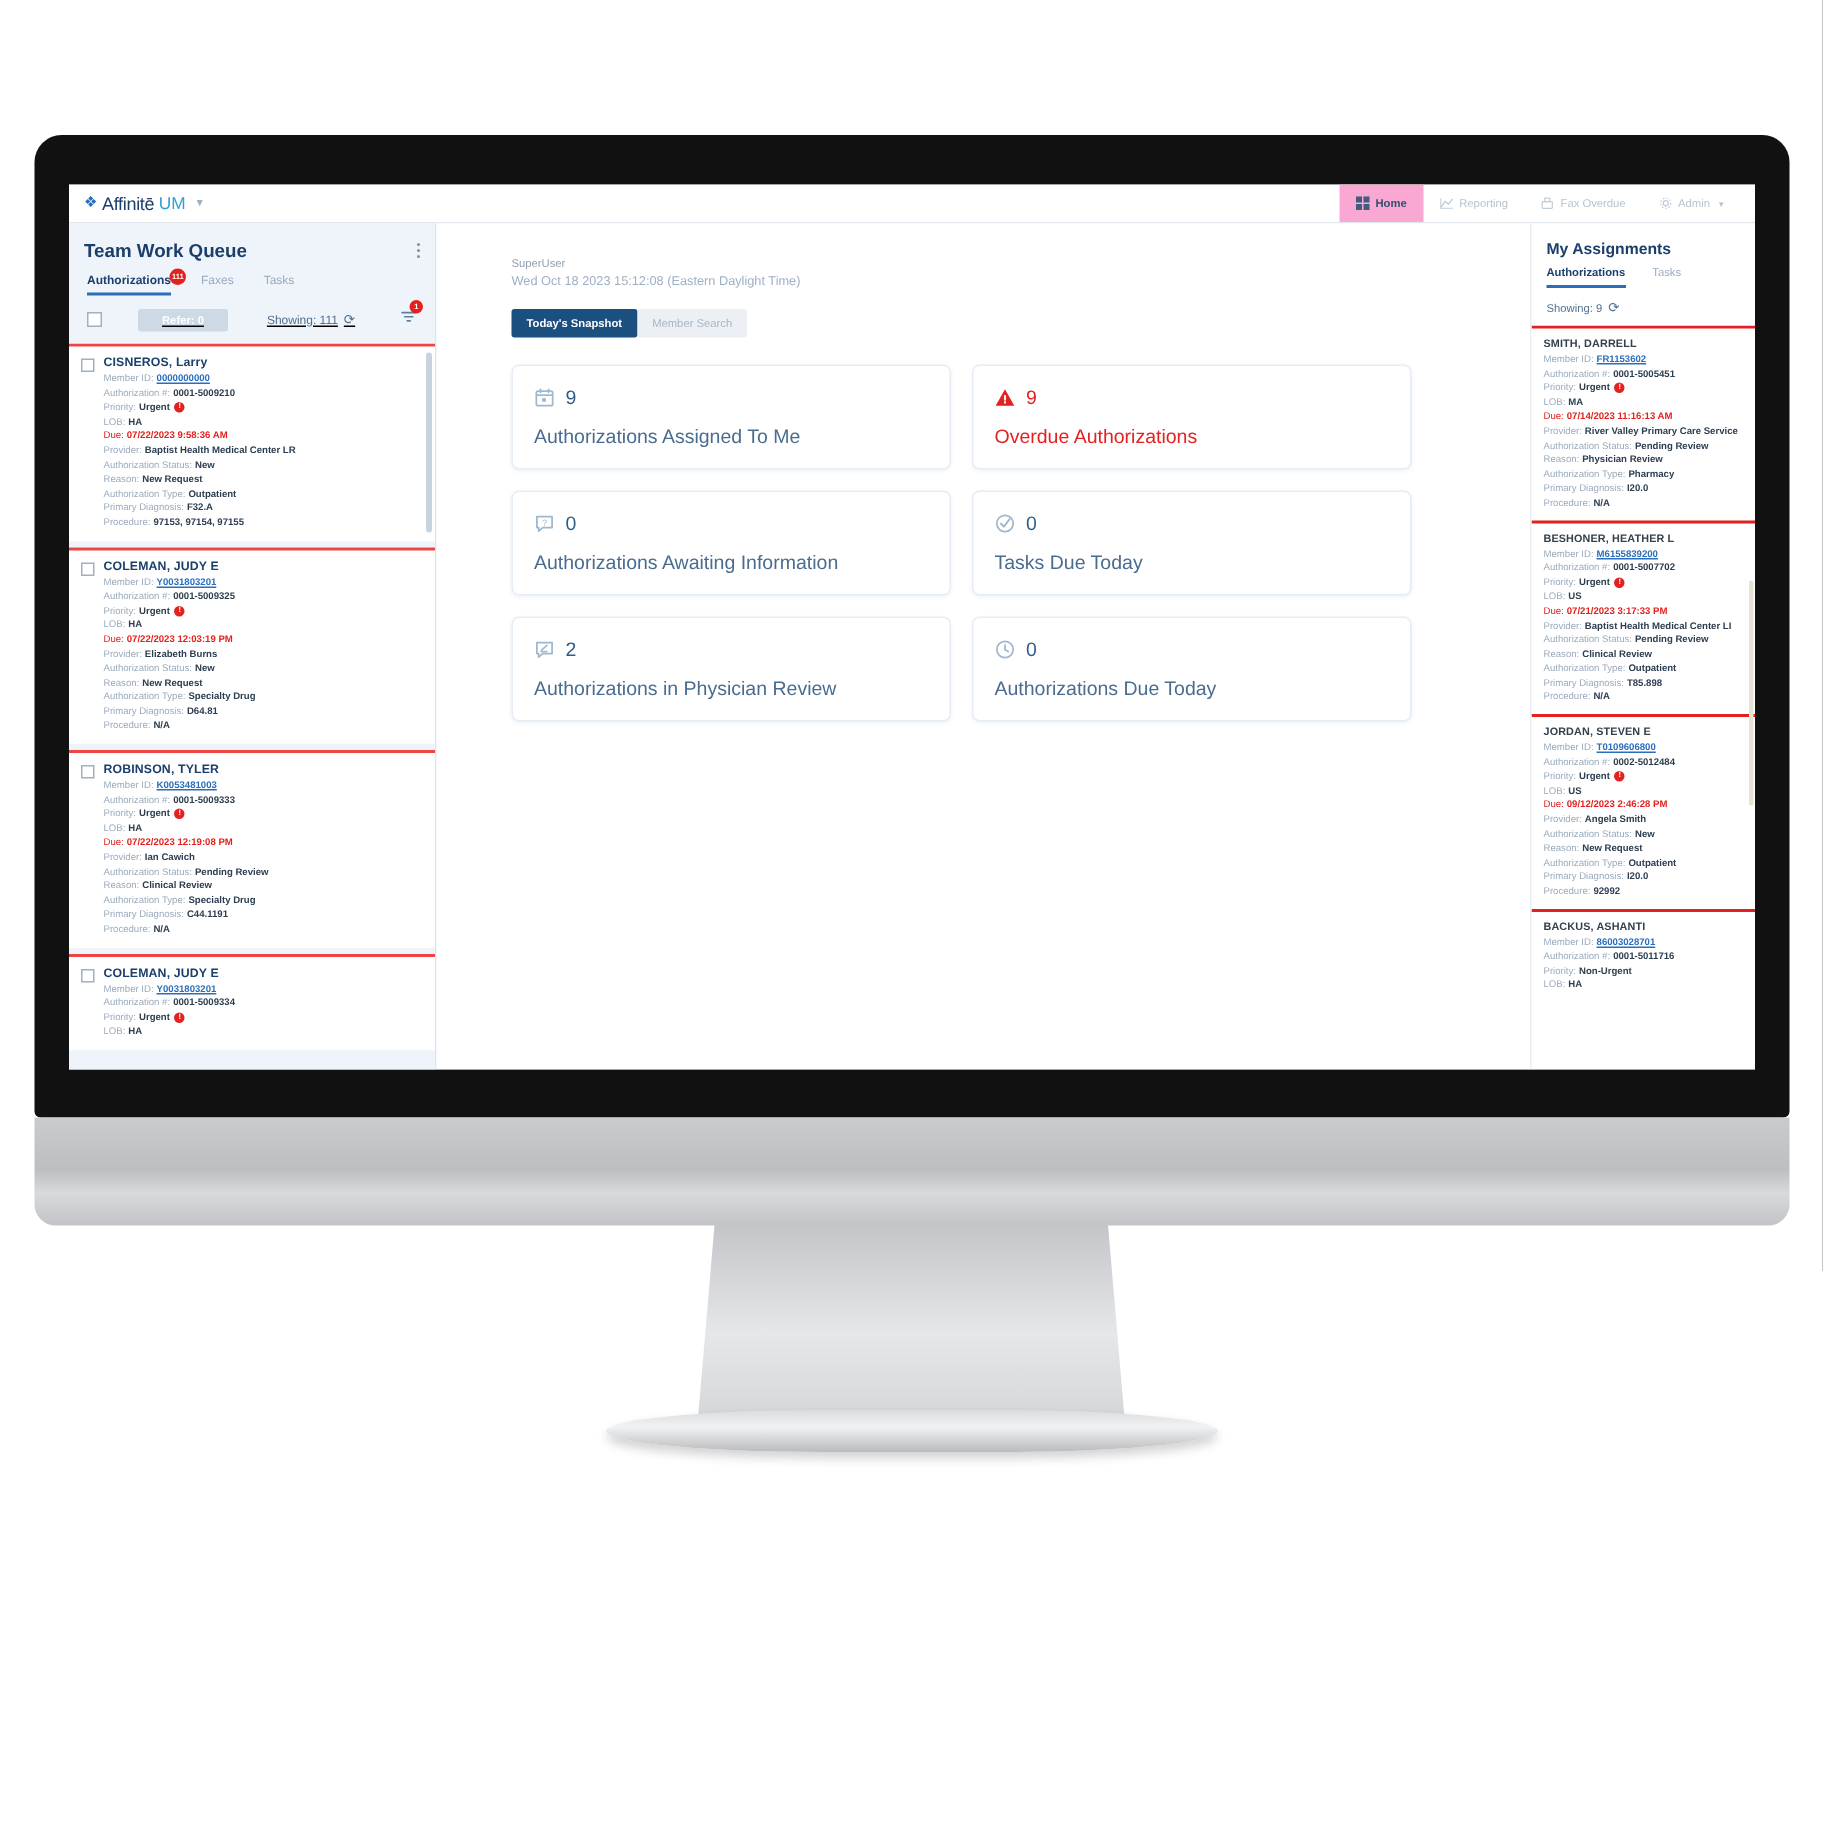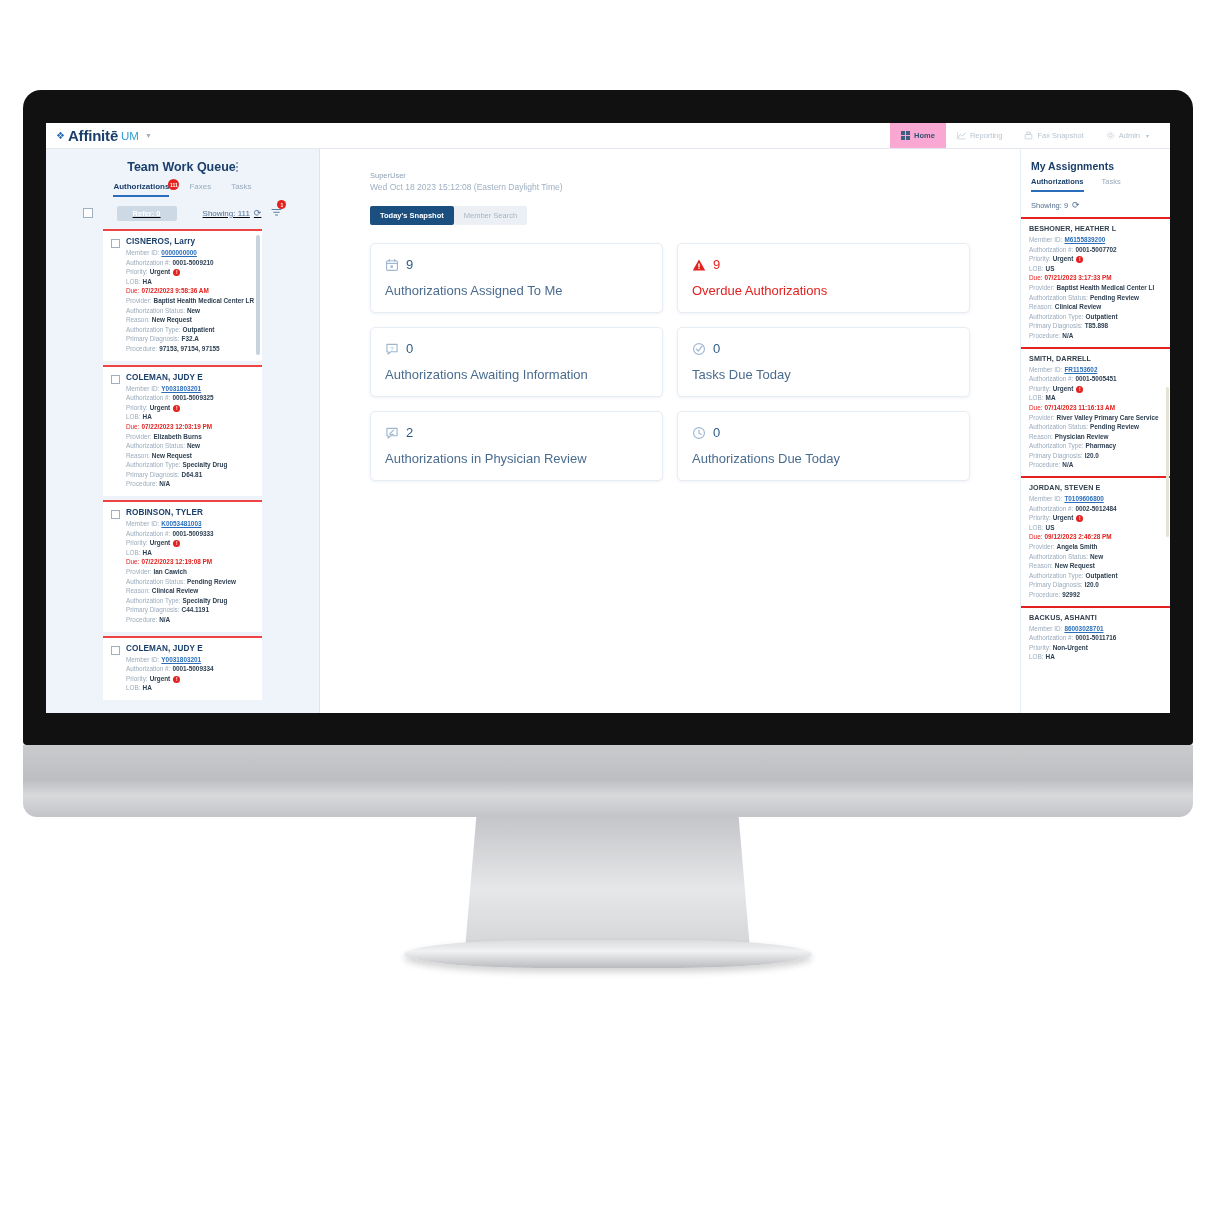--- a/index.html
+++ b/index.html
@@ -52,21 +52,21 @@
   #appbar {
     height: 26px;
     background: #ffffff;
     border-bottom: 1px solid #e3e8ef;
     display: flex; align-items: center;
     padding: 0 10px 0 10px;
   }
   .brand { display: flex; align-items: center; gap: 3px; }
   .brand-mark { color: #2a6ebb; font-size: 10px; line-height: 1; }
   .brand-name {
-    font-size: 15px; font-weight: 700; color: #1b3f6b; letter-spacing: -.2px;
+    font-size: 12px; font-weight: 400; color: #1b3f6b; letter-spacing: -.2px;
   }
   .brand-um { font-size: 11.5px; font-weight: 400; color: #2e9fd4; }
   .brand-caret { font-size: 7px; color: #9fb0c3; margin-left: 3px; }
 
   #nav { margin-left: auto; display: flex; align-items: center; height: 100%; }
   .nav-item {
     display: flex; align-items: center; gap: 4px;
     height: 100%; padding: 0 11px;
     font-size: 7.5px; color: #b7c3d0; white-space: nowrap;
   }
@@ -74,24 +74,24 @@
   .nav-ico { width: 9px; height: 9px; display:inline-block; position:relative; }
   .ico-grid { display:grid; grid-template-columns: 1fr 1fr; grid-template-rows:1fr 1fr; gap:1px; }
   .ico-grid i { background:#3f5d7d; display:block; }
   .nav-caret { font-size: 6px; margin-left: 2px; }
 
   
   #panes { display: flex; height: calc(100% - 26px); }
 
   
   #left-pane {
-    width: 274px; flex: none;
+    width: 245px; flex: none;
     background: #eef4fa;
     border-right: 1px solid #dbe5ef;
-    display: flex; flex-direction: column; align-items: center;
+    display: flex; flex-direction: column;
   }
   .pane-title-row {
     display: flex; align-items: center;
     padding: 11px 10px 4px 10px;
   }
   .pane-title { font-size: 12.5px; font-weight: 700; color: #1b3f6b; }
   .kebab { margin-left: auto; color: #7e92a8; font-size: 12px; line-height: 8px; letter-spacing: 0; }
   .kebab b { display:block; width:2px; height:2px; background:#7e92a8; border-radius:50%; margin:1.6px 0; }
 
   .tabrow { display: flex; gap: 20px; padding: 4px 12px 0 12px; }
@@ -252,21 +252,21 @@
           </span>
           <span>Reporting</span>
         </div>
         <div class="nav-item">
           <span class="nav-ico">
             <svg width="9" height="9" viewBox="0 0 16 16">
                 <rect x="2" y="6" width="12" height="8" rx="1" stroke="#c2ccd8" stroke-width="1.4" fill="none"></rect>
                 <rect x="5" y="2" width="6" height="4" stroke="#c2ccd8" stroke-width="1.4" fill="none"></rect>
               </svg>
           </span>
-          <span>Fax Snapshot</span>
+          <span>Fax Overdue</span>
         </div>
         <div class="nav-item">
           <span class="nav-ico">
             <svg width="9" height="9" viewBox="0 0 16 16">
                 <circle cx="8" cy="8" r="3" stroke="#c2ccd8" stroke-width="1.5" fill="none"></circle>
                 <circle cx="8" cy="8" r="6" stroke="#c2ccd8" stroke-width="1.3" fill="none" stroke-dasharray="2 2"></circle>
               </svg>
           </span>
           <span>Admin</span>
           <span class="nav-caret">▾</span>
@@ -491,46 +491,46 @@
         </div>
         <div class="rp-showing">
           <span>Showing: 9</span>
           <span class="refresh-ico">⟳</span>
         </div>
 
         <div id="right-list">
           <div class="rscroll-thumb"></div>
 
           <div class="rcard">
+            <div class="rcard-name">SMITH, DARRELL</div>
+            <div class="fld"><span>Member ID:</span><span class="v link">FR1153602</span></div>
+            <div class="fld"><span>Authorization #:</span><span class="v">0001-5005451</span></div>
+            <div class="fld"><span>Priority:</span><span class="v urg">Urgent</span><span class="urg-dot">!</span></div>
+            <div class="fld"><span>LOB:</span><span class="v">MA</span></div>
+            <div class="fld red"><span>Due:</span><span class="v">07/14/2023 11:16:13 AM</span></div>
+            <div class="fld"><span>Provider:</span><span class="v">River Valley Primary Care Service</span></div>
+            <div class="fld"><span>Authorization Status:</span><span class="v">Pending Review</span></div>
+            <div class="fld"><span>Reason:</span><span class="v">Physician Review</span></div>
+            <div class="fld"><span>Authorization Type:</span><span class="v">Pharmacy</span></div>
+            <div class="fld"><span>Primary Diagnosis:</span><span class="v">I20.0</span></div>
+            <div class="fld"><span>Procedure:</span><span class="v">N/A</span></div>
+          </div>
+
+          <div class="rcard">
             <div class="rcard-name">BESHONER, HEATHER L</div>
             <div class="fld"><span>Member ID:</span><span class="v link">M6155839200</span></div>
             <div class="fld"><span>Authorization #:</span><span class="v">0001-5007702</span></div>
             <div class="fld"><span>Priority:</span><span class="v urg">Urgent</span><span class="urg-dot">!</span></div>
             <div class="fld"><span>LOB:</span><span class="v">US</span></div>
             <div class="fld red"><span>Due:</span><span class="v">07/21/2023 3:17:33 PM</span></div>
             <div class="fld"><span>Provider:</span><span class="v">Baptist Health Medical Center LI</span></div>
             <div class="fld"><span>Authorization Status:</span><span class="v">Pending Review</span></div>
             <div class="fld"><span>Reason:</span><span class="v">Clinical Review</span></div>
             <div class="fld"><span>Authorization Type:</span><span class="v">Outpatient</span></div>
             <div class="fld"><span>Primary Diagnosis:</span><span class="v">T85.898</span></div>
-            <div class="fld"><span>Procedure:</span><span class="v">N/A</span></div>
-          </div>
-
-          <div class="rcard">
-            <div class="rcard-name">SMITH, DARRELL</div>
-            <div class="fld"><span>Member ID:</span><span class="v link">FR1153602</span></div>
-            <div class="fld"><span>Authorization #:</span><span class="v">0001-5005451</span></div>
-            <div class="fld"><span>Priority:</span><span class="v urg">Urgent</span><span class="urg-dot">!</span></div>
-            <div class="fld"><span>LOB:</span><span class="v">MA</span></div>
-            <div class="fld red"><span>Due:</span><span class="v">07/14/2023 11:16:13 AM</span></div>
-            <div class="fld"><span>Provider:</span><span class="v">River Valley Primary Care Service</span></div>
-            <div class="fld"><span>Authorization Status:</span><span class="v">Pending Review</span></div>
-            <div class="fld"><span>Reason:</span><span class="v">Physician Review</span></div>
-            <div class="fld"><span>Authorization Type:</span><span class="v">Pharmacy</span></div>
-            <div class="fld"><span>Primary Diagnosis:</span><span class="v">I20.0</span></div>
             <div class="fld"><span>Procedure:</span><span class="v">N/A</span></div>
           </div>
 
           <div class="rcard">
             <div class="rcard-name">JORDAN, STEVEN E</div>
             <div class="fld"><span>Member ID:</span><span class="v link">T0109606800</span></div>
             <div class="fld"><span>Authorization #:</span><span class="v">0002-5012484</span></div>
             <div class="fld"><span>Priority:</span><span class="v urg">Urgent</span><span class="urg-dot">!</span></div>
             <div class="fld"><span>LOB:</span><span class="v">US</span></div>
             <div class="fld red"><span>Due:</span><span class="v">09/12/2023 2:46:28 PM</span></div>

